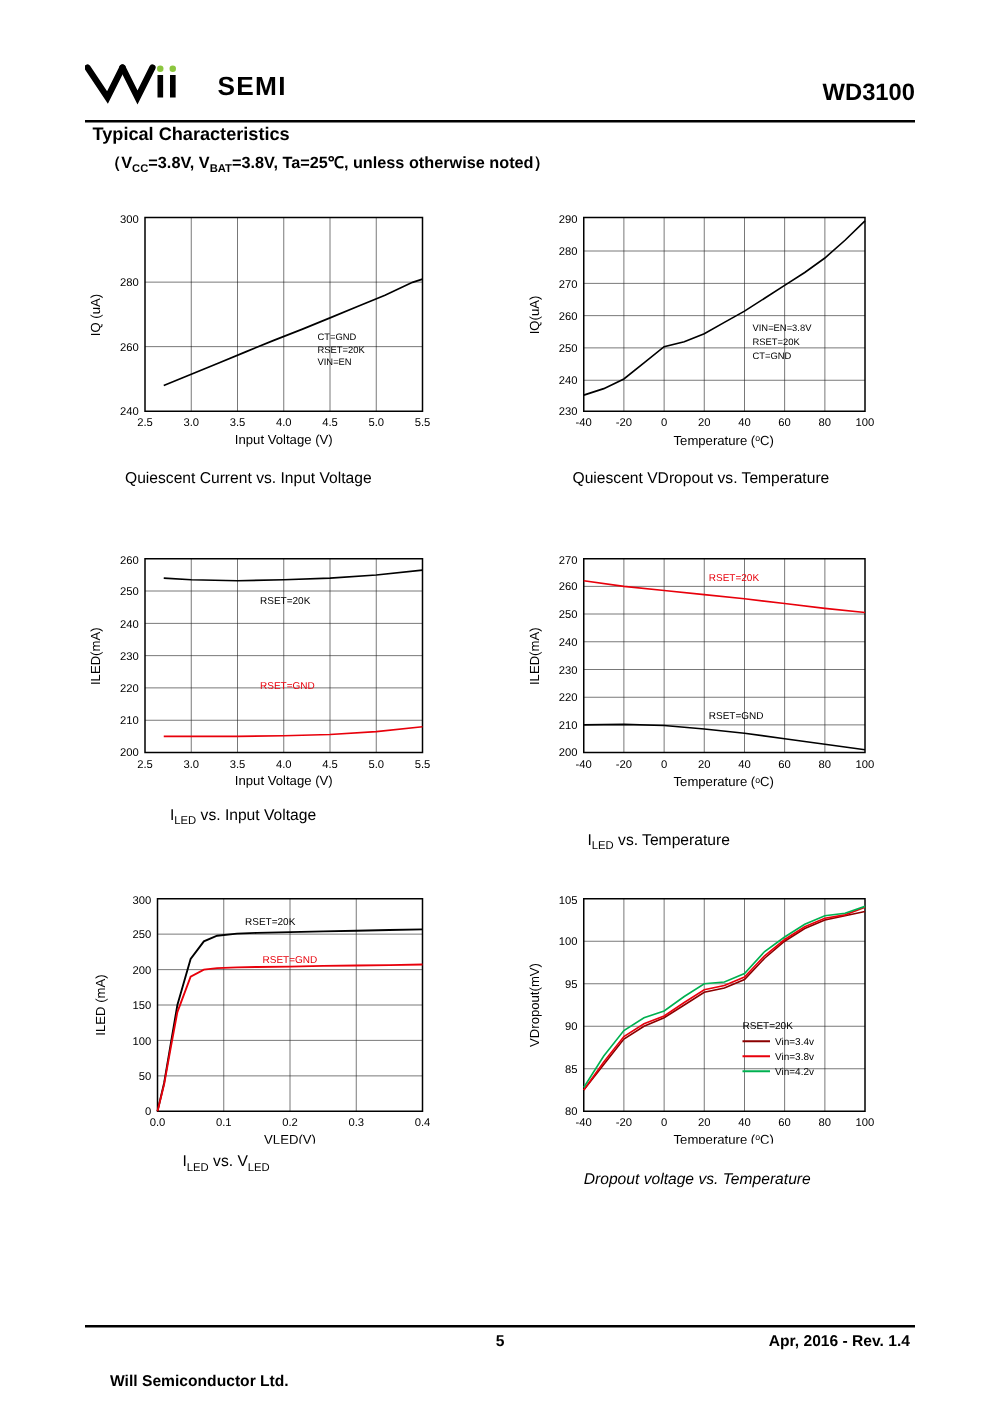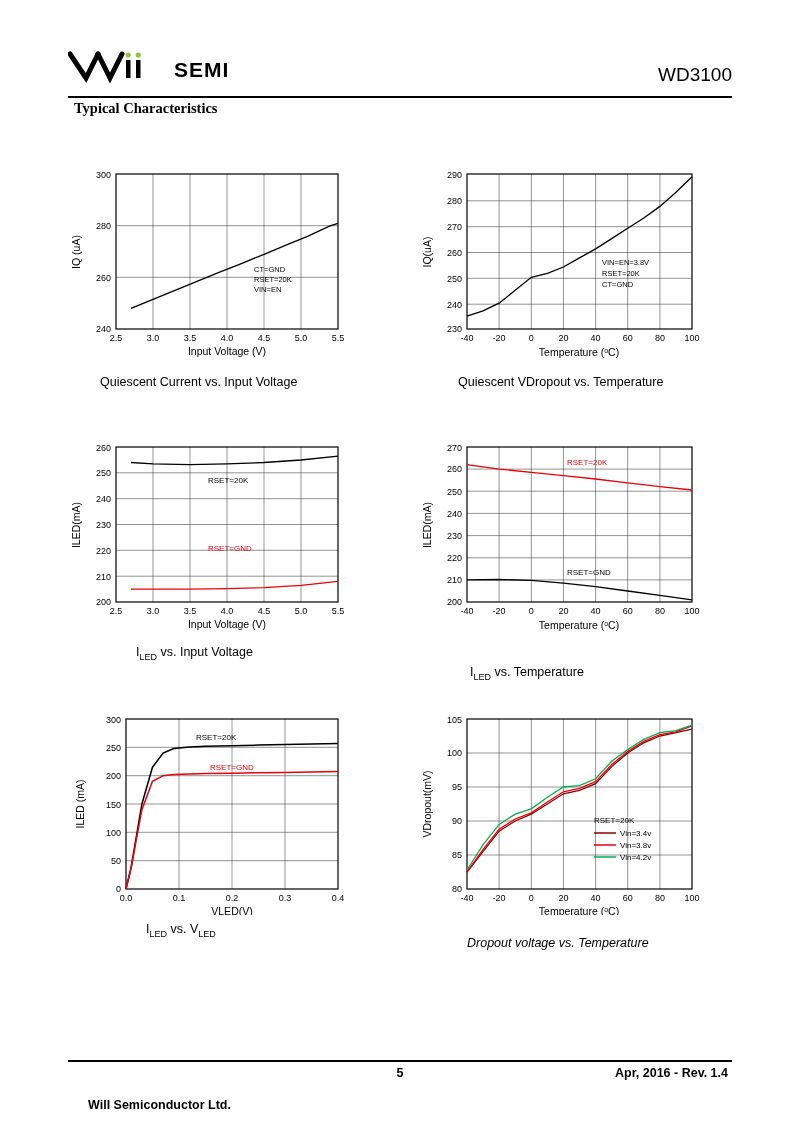--- a/index.html
+++ b/index.html
@@ -20,31 +20,31 @@
     position:absolute;left:0;top:0;
     display:flex;align-items:flex-end;
   }
   .logo svg{display:block;}
   .logo-text{
     font-size:21px;font-weight:bold;letter-spacing:1px;
     margin-left:6px;margin-bottom:2px;
   }
   .part-no{
     position:absolute;right:0;top:16px;
-    font-size:19px;font-weight:normal;
+    font-size:19px;font-weight:bold;
   }
   .hrule{
     position:absolute;left:68px;top:96px;width:664px;height:0;
     border-top:2px solid #000;
   }
 
   
   .sec-title{
     position:absolute;left:74px;top:100px;
-    font-size:14.5px;font-weight:bold;font-family:Liberation Serif, serif;
+    font-size:14.5px;font-weight:bold;
   }
   .sec-sub{
     position:absolute;left:84px;top:120px;
     font-size:13px;font-weight:bold;
   }
   .sec-sub sub{font-size:9px;}
 
   
   .charts{position:absolute;left:0;top:150px;width:800px;}
   .chart-cell{position:absolute;}
@@ -87,20 +87,23 @@
         <rect x="68" y="12" width="4.5" height="18" fill="#000"></rect>
         <circle cx="70.2" cy="7" r="2.6" fill="#8cc63f"></circle>
       </svg>
       <span class="logo-text">SEMI</span>
     </div>
     <div class="part-no">WD3100</div>
   </div>
   <div class="hrule"></div>
 
   <div class="sec-title">Typical Characteristics</div>
+  <div class="sec-sub">
+    （V<sub>CC</sub>=3.8V, V<sub>BAT</sub>=3.8V, Ta=25℃, unless otherwise noted）
+  </div>
 
   <div class="charts">
 
     <div class="chart-cell" style="left:58px;top:10px;">
       <div class="plot-wrap">
       <svg width="300" height="210" viewBox="0 0 300 210">
 
         <rect x="58" y="14" width="222" height="155" fill="#fff" stroke="#000" stroke-width="1.2"></rect>
 
         <g stroke="#000" stroke-width="0.5" opacity="0.85">

